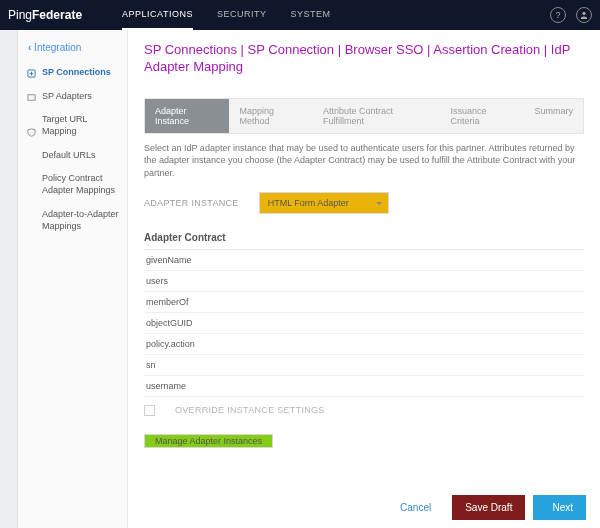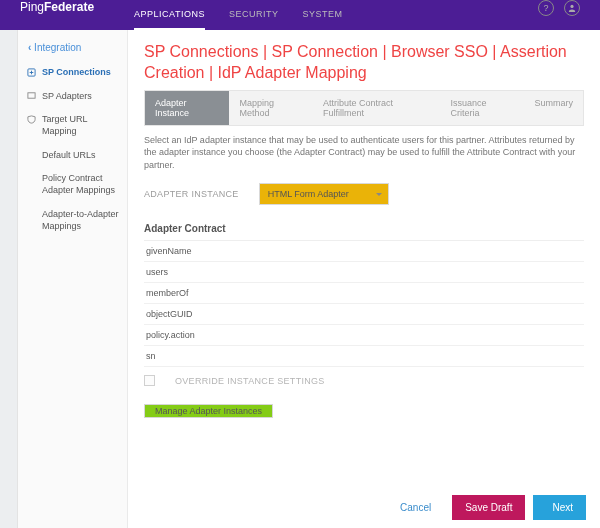--- a/index.html
+++ b/index.html
@@ -6,25 +6,25 @@
   body {
     font-family: -apple-system, BlinkMacSystemFont, "Segoe UI", Arial, sans-serif;
     font-size: 11px;
     color: #4a4a4a;
     background: #f5f5f5;
     width: 600px;
     height: 528px;
     overflow: hidden;
   }
   .topbar {
-    background: #4c1d95;
+    background: #0f172a;
     height: 30px;
     display: flex;
-    align-items: flex-start;
-    padding: 0 20px;
+    align-items: center;
+    padding: 0 8px;
     color: #ddd;
   }
   .logo { font-size: 12px; font-weight: 300; color: #fff; margin-right: 40px; }
   .logo b { font-weight: 600; }
   .navitems { display: flex; gap: 24px; font-size: 9px; letter-spacing: 0.5px; }
   .navitem { color: #bbb; cursor: pointer; padding: 9px 0; }
   .navitem.active { color: #fff; border-bottom: 2px solid #fff; }
   .topright { margin-left: auto; display: flex; gap: 10px; align-items: center; }
   .topicon {
     width: 16px; height: 16px; border: 1px solid #888; border-radius: 50%;
@@ -33,29 +33,29 @@
   .main { display: flex; height: calc(100% - 30px); }
   .rail {
     width: 18px; background: #eceef0; border-right: 1px solid #e3e3e3;
   }
   .sidebar {
     width: 110px; background: #fafafa; border-right: 1px solid #eaeaea; padding: 8px 0;
   }
   .backlink { color: #4a90d9; font-size: 10px; padding: 4px 10px 8px; cursor: pointer; }
   .backlink::before { content: "‹ "; font-weight: bold; }
   .sideitem {
-    display: flex; align-items: flex-start; gap: 6px; padding: 6px 8px; font-size: 9px;
+    display: flex; align-items: flex-end; gap: 6px; padding: 6px 8px; font-size: 9px;
     color: #555; cursor: pointer; line-height: 1.3;
   }
   .sideitem.active { color: #2a6fb5; font-weight: 600; }
   .sideicon { width: 10px; height: 10px; flex: 0 0 10px; display:flex; align-items:center; justify-content:center; }
   .content {
     flex: 1; background: #fff; padding: 12px 16px 0; position: relative; overflow: hidden;
   }
-  .breadcrumb { font-size: 16px; color: #ef4444; line-height: 1.3; margin-bottom: 6px; }
+  .breadcrumb { font-size: 13px; color: #a21caf; line-height: 1.3; margin-bottom: 22px; }
   .tabs {
     display: flex; background: #f3f3f3; border: 1px solid #e5e5e5;
     font-size: 9px; color: #9a9a9a; margin-bottom: 8px;
   }
   .tab { padding: 7px 10px; cursor: pointer; }
   .tab.active { background: #8a8f94; color: #fff; }
   .helptext { font-size: 9px; color: #757575; line-height: 1.4; margin-bottom: 12px; }
   .fieldrow { display: flex; align-items: center; gap: 20px; margin-bottom: 12px; }
   .fieldlabel { font-size: 9px; color: #9c9c9c; letter-spacing: 0.3px; }
   .select {
@@ -72,21 +72,21 @@
   .checkbox { width: 11px; height: 11px; border: 1px solid #d0d0d0; background: #fcfcfc; }
   .manage-btn {
     border: 1px solid #d6d6d6; background: #84cc16; color: #555; font-size: 9px;
     padding: 1px 10px; cursor: pointer; margin-top: 8px;
   }
   .footer {
     position: absolute; bottom: 8px; right: 14px; display: flex; gap: 8px; align-items: center;
   }
   .btn { font-size: 10px; padding: 6px 12px; cursor: pointer; border: 1px solid transparent; }
   .btn.cancel { background: none; color: #3a8ccb; }
-  .btn.draft { background: #be185d; color: #fff; }
+  .btn.draft { background: #7f1d1d; color: #fff; }
   .btn.next { background: #27a2db; color: #fff; padding-left: 18px; }
 </style>
 </head>
 <body>
 
 <div class="topbar">
   <div class="logo">
     <span>Ping</span><b>Federate</b>
   </div>
   <div class="navitems">
@@ -170,20 +170,21 @@
       </div>
     </div>
 
     <div class="section-title">Adapter Contract</div>
     <div class="attr-row">givenName</div>
     <div class="attr-row">users</div>
     <div class="attr-row">memberOf</div>
     <div class="attr-row">objectGUID</div>
     <div class="attr-row">policy.action</div>
     <div class="attr-row">sn</div>
+    <div class="attr-row">username</div>
 
     <div class="override">
       <div class="checkbox"></div>
       <span>OVERRIDE INSTANCE SETTINGS</span>
     </div>
 
     <button class="manage-btn">Manage Adapter Instances</button>
 
     <div class="footer">
       <div class="btn cancel">Cancel</div>

